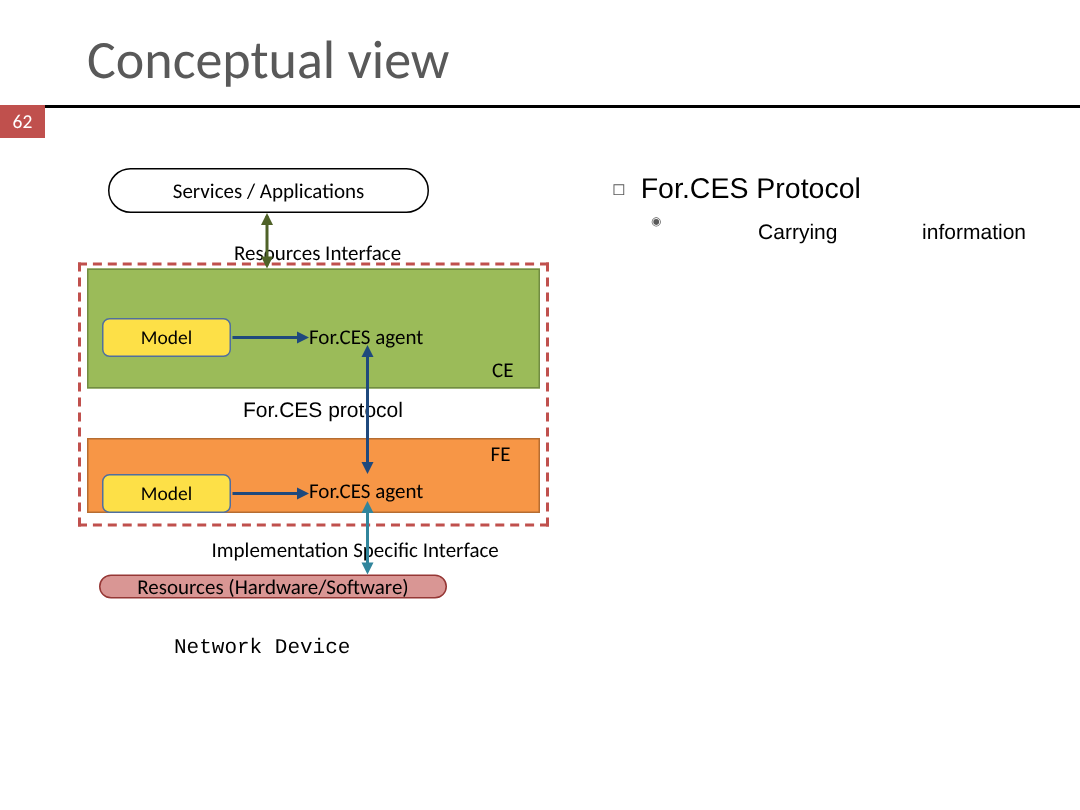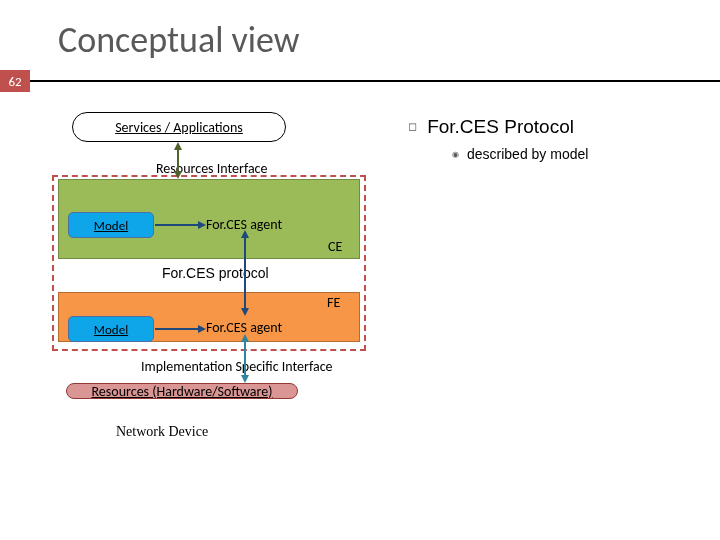--- a/index.html
+++ b/index.html
@@ -1,47 +1,47 @@
 <!DOCTYPE html>
 <html><head>
 <meta charset="utf-8">
 <style>
   * { box-sizing: border-box; margin: 0; padding: 0; }
   body { width: 720px; height: 540px; font-family: Calibri, Arial, sans-serif; background: #fff; position: relative; }
   .title { font-size: 36px; color: #595959; padding: 18px 16px 8px 58px; font-weight: 400; }
-  .badge-row { display: flex; align-items: center; }
+  .badge-row { display: flex; }
   .page-num { width: 30px; height: 22px; background: #c0504d; color: #fff; font-size: 13px; display: flex; align-items: center; justify-content: center; }
   .rule { flex: 1; height: 2px; background: #000; }
   .content { position: relative; height: 450px; }
   .left { position: absolute; left: 28px; top: 20px; width: 350px; }
   .right { position: absolute; left: 408px; top: 20px; width: 295px; font-family: Arial, sans-serif; color: #000; font-size: 16px; }
   .right ul { list-style: none; }
   .right li.top { margin: 4px 0 6px 0; font-size: 19px; }
   .right li.top::before { content: "◻"; font-size: 11px; margin-right: 10px; color: #595959; position: relative; top: -3px; }
   .right li.sub { margin-left: 26px; font-size: 14px; line-height: 1.5; text-align: justify; }
   .right li.sub::before { content: "◉"; font-size: 8px; margin-right: 8px; color: #595959; position: relative; top: -2px; }
   .right .spacer { height: 16px; }
 
-  .box { position: absolute; border: 1.5px solid #000; background: #fff; display: flex; align-items: center; justify-content: center; font-size: 14px; font-family: Calibri, Arial, sans-serif; text-decoration: underline; }
+  .box { position: absolute; border: 1.5px solid #000; background: #fff; display: flex; align-items: center; justify-content: center; font-size: 14px; font-family: Calibri, Arial, sans-serif; }
   .services { left: 44px; top: 0; width: 214px; height: 30px; border-radius: 15px; }
   .nbint { left: 128px; top: 48px; font-size: 14px; position: absolute; }
   .ce { left: 30px; top: 67px; width: 302px; height: 80px; background: #9bbb59; border: 1.5px solid #718c42; }
   .fe { left: 30px; top: 180px; width: 302px; height: 50px; background: #f79646; border: 1.5px solid #b66d31; }
-  .model { left: 40px; width: 86px; height: 26px; border-radius: 5px; background: #0ea5e9; border: 1.5px solid #4f6fa0; font-size: 13px; }
+  .model { left: 40px; width: 86px; height: 26px; border-radius: 5px; background: #fde047; border: 1.5px solid #4f6fa0; font-size: 13px; }
   .model.m1 { top: 100px; }
   .model.m2 { top: 204px; }
   .agent { position: absolute; font-size: 14px; }
   .agent.a1 { left: 178px; top: 104px; }
   .agent.a2 { left: 178px; top: 207px; }
   .celbl { position: absolute; left: 300px; top: 126px; font-size: 14px; }
   .felbl { position: absolute; left: 299px; top: 182px; font-size: 14px; }
   .proto { position: absolute; left: 134px; top: 153px; font-size: 14px; font-family: Arial, sans-serif; }
   .impl { position: absolute; left: 113px; top: 246px; font-size: 14px; }
   .res { left: 38px; top: 271px; width: 232px; height: 16px; border-radius: 15px; background: #d99694; border: 1.5px solid #953735; font-size: 14px; }
-  .devlbl { position: absolute; left: 88px; top: 312px; font-size: 14px; font-family: Liberation Serif, serif; }
+  .devlbl { position: absolute; left: 88px; top: 312px; font-size: 14px; font-family: Liberation Mono, monospace; }
 
   .dashbox { position: absolute; left: 24px; top: 63px; width: 314px; height: 176px; border: 2px dashed #c0504d; pointer-events: none; }
 
   svg.arrows { position: absolute; left: 0; top: 0; pointer-events: none; }
   .arr { stroke-width: 2; fill: none; }
   .arr.green { stroke: #4f6228; }
   .arr.blue { stroke: #1f497d; }
   .arr.teal { stroke: #31859c; }
   .ah { stroke-width: 0; }
   .ah.green { fill: #4f6228; }
@@ -102,20 +102,23 @@
       <line class="arr teal" x1="217" y1="224" x2="217" y2="269"></line>
       <polygon class="ah teal" points="217,222 213,230 221,230"></polygon>
       <polygon class="ah teal" points="217,271 213,263 221,263"></polygon>
     </svg>
 
   </div>
 
   <div class="right">
     <ul>
       <li class="top"><span>For.CES Protocol</span></li>
-      <li class="sub" style="margin-left:44px;"><span>described by model</span></li>
+      <li class="sub" style="display:flex;justify-content:space-between;width:250px;">
+          <span>Carrying</span>
+          <span>information</span>
+        </li>
     </ul>
     <div class="spacer"></div>
     <ul>
     </ul>
   </div>
 
 </div>
 
 </body></html>

